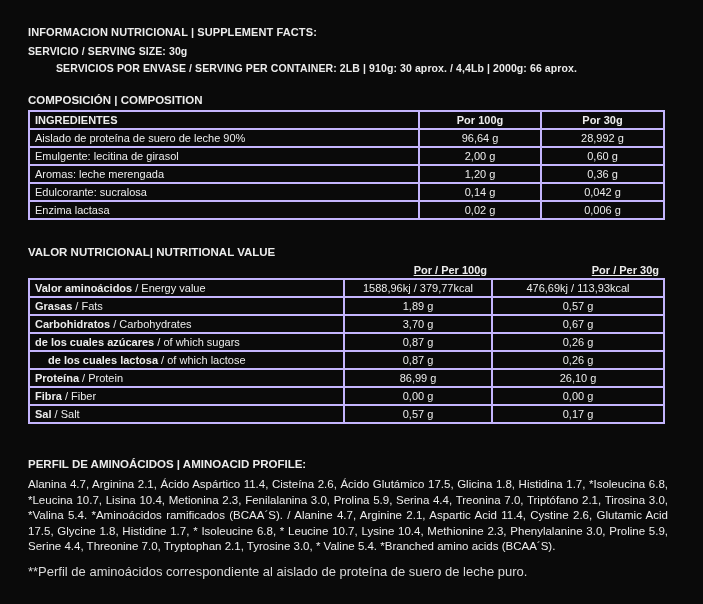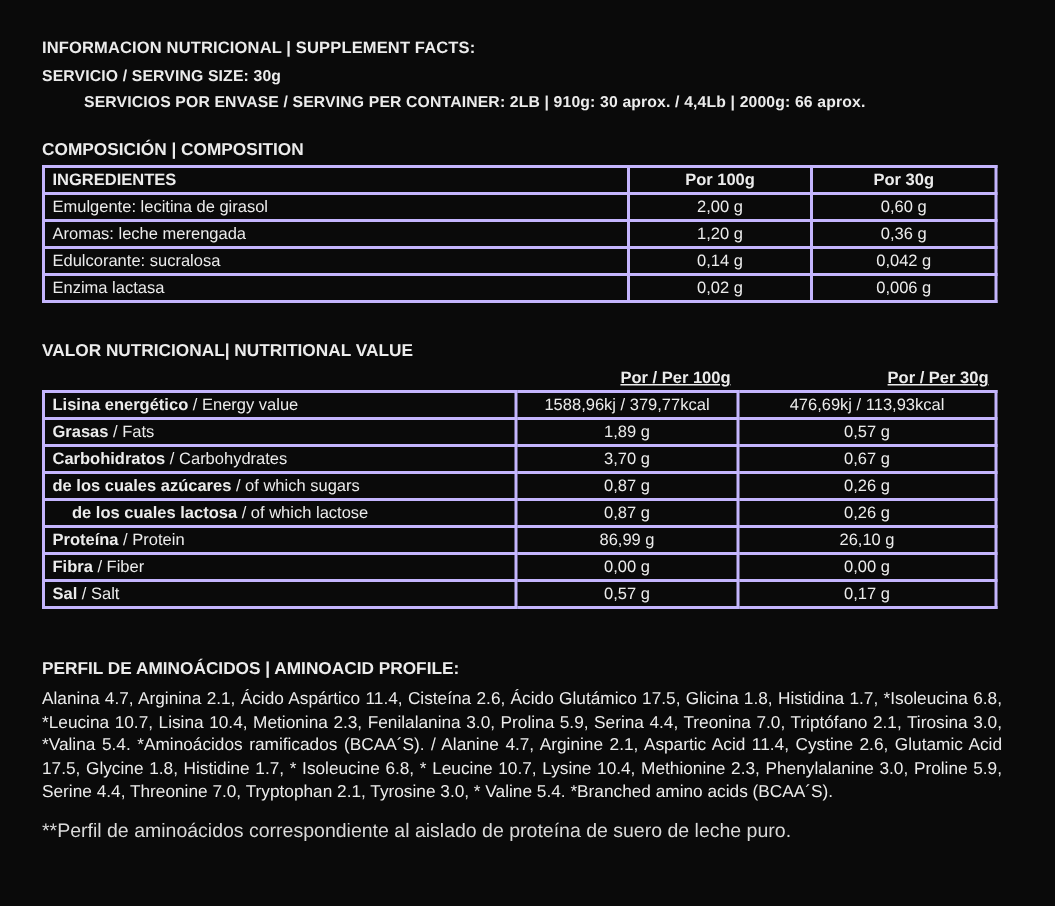--- a/index.html
+++ b/index.html
@@ -88,20 +88,25 @@
       <col style="width:122px">
       <col style="width:123px">
     </colgroup>
   <tbody>
       <tr>
     <td class="head">INGREDIENTES</td>
     <td class="head val">Por 100g</td>
     <td class="head val">Por 30g</td>
   </tr>
   <tr>
+    <td>Aislado de proteína de suero de leche 90%</td>
+    <td class="val">96,64 g</td>
+    <td class="val">28,992 g</td>
+  </tr>
+  <tr>
     <td>Emulgente: lecitina de girasol</td>
     <td class="val">2,00 g</td>
     <td class="val">0,60 g</td>
   </tr>
   <tr>
     <td>Aromas: leche merengada</td>
     <td class="val">1,20 g</td>
     <td class="val">0,36 g</td>
   </tr>
   <tr>
@@ -125,21 +130,21 @@
       <col style="width:148px">
       <col style="width:172px">
     </colgroup>
   <tbody>
       <tr class="nv-head">
     <td></td>
     <td>Por / Per 100g</td>
     <td>Por / Per 30g</td>
   </tr>
   <tr>
-    <td class="nv-label"><span class="es">Lisina energético</span><span> / Energy value</span></td>
+    <td class="nv-label"><span class="es">Valor aminoácidos</span><span> / Energy value</span></td>
     <td class="val">1588,96kj / 379,77kcal</td>
     <td class="val">476,69kj / 113,93kcal</td>
   </tr>
   <tr>
     <td class="nv-label"><span class="es">Grasas</span><span> / Fats</span></td>
     <td class="val">1,89 g</td>
     <td class="val">0,57 g</td>
   </tr>
   <tr>
     <td class="nv-label"><span class="es">Carbohidratos</span><span> / Carbohydrates</span></td>

